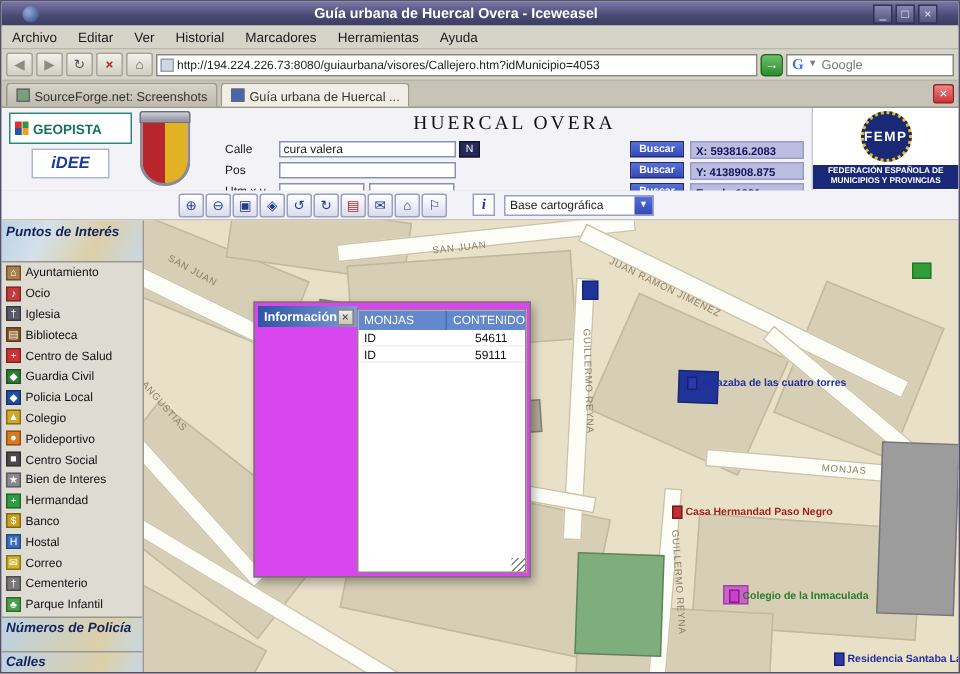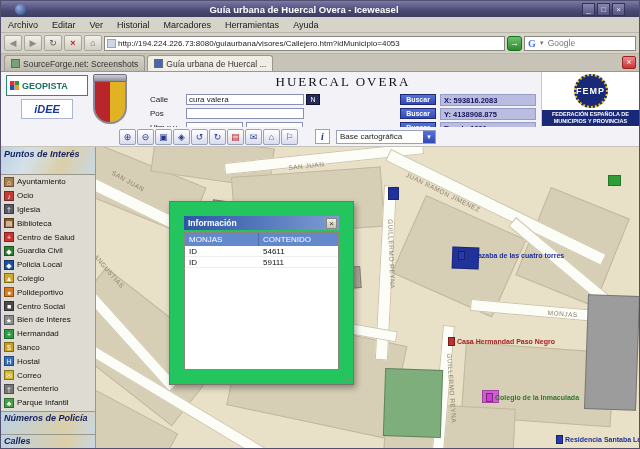--- a/index.html
+++ b/index.html
@@ -51,21 +51,21 @@
   .crest .shield { height:42px; border:2px solid #8a8a98; border-top:none; border-radius:0 0 48% 48% / 0 0 40% 40%; background:linear-gradient(90deg,#b8252a 50%,#e2b225 50%); }
   .center-col { flex:1; min-width:0; padding:0 5px 0 8px;margin-left:15px; }
   .app-title { text-align:center; font-family:"Liberation Serif",serif; font-size:13px; letter-spacing:2px; color:#101018; margin:2px 0 3px; }
   .form-row { display:flex; align-items:center; height:13px; margin-bottom:1px; }
   .f-label { width:36px; font-size:8px; color:#222; flex:none; }
   .f-input { height:11px; border:1px solid #8890b8; background:#fff; font-size:8px; font-family:inherit; padding:0 2px; outline:none; color:#222; }
   .w-main { width:118px; }
   .w-half { width:57px; margin-right:3px; }
   .n-btn { width:14px; height:11px; margin-left:2px; background:#252a58; color:#fff; font-size:7px; line-height:10px; text-align:center; border:1px solid #11142e; flex:none; }
   .buscar-btn { width:36px; height:11px; margin-left:auto; background:linear-gradient(#5570dc,#3349b4); border:1px solid #1e2a77; color:#fff; font-size:7px; font-weight:bold; line-height:10px; text-align:center; flex:none; }
-  .coord-lab { width:96px; height:12px; margin-left:4px; background:#babce0; border:1px solid #989ac8; color:#14145c; font-size:7.5px; font-weight:bold; line-height:11px; padding-left:3px; flex:none; white-space:nowrap; overflow:hidden; }
+  .coord-lab { width:76px; height:12px; margin-left:4px; background:#babce0; border:1px solid #989ac8; color:#14145c; font-size:7.5px; font-weight:bold; line-height:11px; padding-left:3px; flex:none; white-space:nowrap; overflow:hidden; }
   .femp-col { width:98px; flex:none; background:#fff; border-left:1px solid #c8c8d4; display:flex; flex-direction:column; align-items:center; padding-top:2px; }
   .femp-circle { width:34px; height:34px; border-radius:50%; background:#1a2878; border:2px dotted #e8c21a; color:#fff; font-size:9px; font-weight:bold; letter-spacing:1px; display:flex; align-items:center; justify-content:center; flex:none; }
   .femp-banner { margin-top:2px; width:100%; background:#1a2878; color:#fff; font-size:5.5px; font-weight:bold; text-align:center; line-height:1.3; padding:1px; }
 
   
   .map-toolbar { height:20px; background:#f2f2f7; border-bottom:1px solid #c5c2b8; display:flex; align-items:center; padding-left:118px; flex:none; }
   .tool-btn { width:17px; height:16px; margin-right:1px; border:1px solid #9aa0c0; border-radius:2px; background:linear-gradient(#ffffff,#dadced); font-size:9px; line-height:14px; text-align:center; color:#243a8c; flex:none; }
   .map-toolbar .tool-btn:nth-of-type(7) { color:#b22; }
   .info-btn { width:15px; height:15px; margin-left:16px; background:#fff; border:1px solid #9aa0c0; color:#2030a0; font-family:"Liberation Serif",serif; font-style:italic; font-weight:bold; font-size:10px; line-height:13px; text-align:center; flex:none; }
   .base-select { margin-left:6px; width:100px; height:14px; background:#fff; border:1px solid #9aa0c0; display:flex; align-items:center; font-size:8px; color:#222; padding-left:3px; flex:none; }
@@ -90,21 +90,21 @@
   .bld { z-index:3; border:1px solid rgba(0,0,0,.25); }
   .street-label { font-size:6.5px; color:#8c8168; letter-spacing:.5px; white-space:nowrap; transform-origin:0 0; z-index:4; }
   .poi { display:flex; align-items:center; gap:2px; font-size:7px; font-weight:bold; white-space:nowrap; z-index:5; }
   .poi .marker { width:7px; height:9px; border:1px solid rgba(0,0,0,.4); flex:none; }
   .poi.p0 { color:#1f2f9e; } .poi.p0 .marker { background:#2a3aae; }
   .poi.p1 { color:#a22222; } .poi.p1 .marker { background:#c03030; }
   .poi.p2 { color:#2a7a2a; } .poi.p2 .marker { background:#cf3ecf; }
   .poi.p3 { color:#1f2f9e; } .poi.p3 .marker { background:#2a3aae; }
 
   
-  .popup { left:73px; top:54px; width:185px; height:184px; background:#22c55e; border:1px solid #77756a; box-shadow:2px 3px 6px rgba(0,0,0,.35); z-index:10; display:flex; flex-direction:column; padding:14px; }
+  .popup { left:73px; top:54px; width:185px; height:184px; background:#d946ef; border:1px solid #77756a; box-shadow:2px 3px 6px rgba(0,0,0,.35); z-index:10; display:flex; flex-direction:row; padding:2px; }
   .popup-title { height:14px; background:linear-gradient(90deg,#2e55a4,#7e9cd4); display:flex; align-items:center; padding:0 2px 0 4px; flex:none; }
   .popup-title b { color:#fff; font-size:8.5px; flex:1; font-weight:bold; }
   .popup-close { width:11px; height:11px; background:linear-gradient(#efede6,#c8c5ba); border:1px solid #8a887c; font-size:8px; line-height:9px; text-align:center; color:#333; flex:none; }
   .popup-body { flex:1; margin-top:2px; background:#fff; border:1px solid #8a887c; overflow:hidden; display:flex; flex-direction:column; }
   .tbl-head { height:13px; background:#6488cc; display:flex; flex:none; }
   .tbl-head span { color:#fff; font-size:8px; line-height:13px; padding-left:4px; }
   .th1 { width:74px; border-right:1px solid #4a6cb0; }
   .th2 { flex:1; }
   .tbl-row { height:11px; display:flex; font-size:8px; color:#111; border-bottom:1px solid #efefef; }
   .tbl-row span { line-height:11px; padding-left:4px; }

